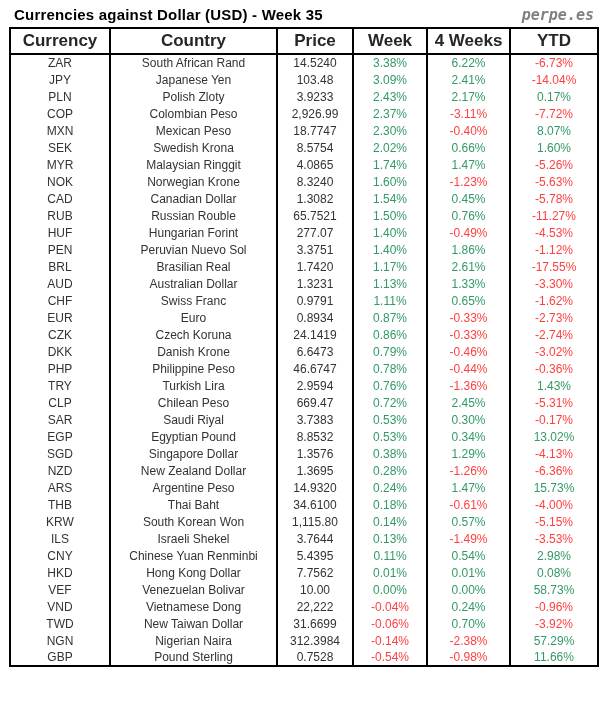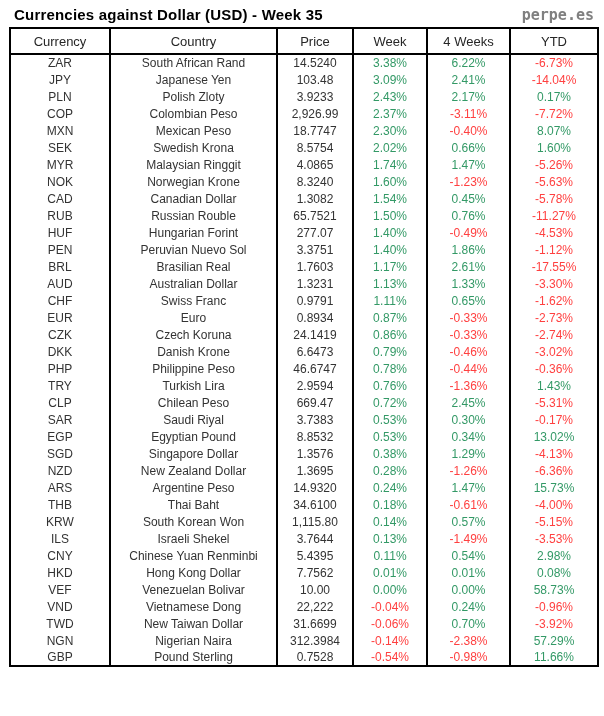--- a/index.html
+++ b/index.html
@@ -20,38 +20,38 @@
   .titlebar{
     display:flex;justify-content:space-between;align-items:flex-end;
     padding:4px 8px 3px 14px;height:27px;
   }
   .title{
     font-size:15px;font-weight:bold;color:#000;line-height:18px;
     letter-spacing:0.2px;
   }
   .logo{
     font-family:"DejaVu Sans Mono",monospace;
-    font-weight:bold;
+    font-style:italic;font-weight:bold;
     font-size:15px;color:var(--logo-color);line-height:18px;
     padding-right:2px;
   }
   table.fx{
     border-collapse:collapse;table-layout:fixed;
     margin-left:9px;width:588px;
     border:2px solid var(--border-color);
   }
   table.fx th,table.fx td{
     border-left:2px solid var(--border-color);
     text-align:center;vertical-align:middle;
     white-space:nowrap;overflow:hidden;
     padding:0;
   }
   table.fx th:first-child,table.fx td:first-child{border-left:none;}
   table.fx thead th{
-    height:26px;font-size:13px;font-weight:normal;color:#262626;
+    height:26px;font-size:17px;font-weight:bold;color:#262626;
     border-bottom:2px solid var(--border-color);
   }
   table.fx tbody td{
     height:17px;font-size:12px;color:var(--text-dark);
   }
   td.pct.pos{color:var(--pos-color);}
   td.pct.neg{color:var(--neg-color);}
   col.c-currency{width:100px;}
   col.c-country{width:167px;}
   col.c-price{width:76px;}
@@ -179,21 +179,21 @@
     <td>PEN</td>
     <td>Peruvian Nuevo Sol</td>
     <td>3.3751</td>
     <td class="pct pos">1.40%</td>
     <td class="pct pos">1.86%</td>
     <td class="pct neg">-1.12%</td>
   </tr>
         <tr>
     <td>BRL</td>
     <td>Brasilian Real</td>
-    <td>1.7603</td>
+    <td>1.7420</td>
     <td class="pct pos">1.17%</td>
     <td class="pct pos">2.61%</td>
     <td class="pct neg">-17.55%</td>
   </tr>
         <tr>
     <td>AUD</td>
     <td>Australian Dollar</td>
     <td>1.3231</td>
     <td class="pct pos">1.13%</td>
     <td class="pct pos">1.33%</td>

